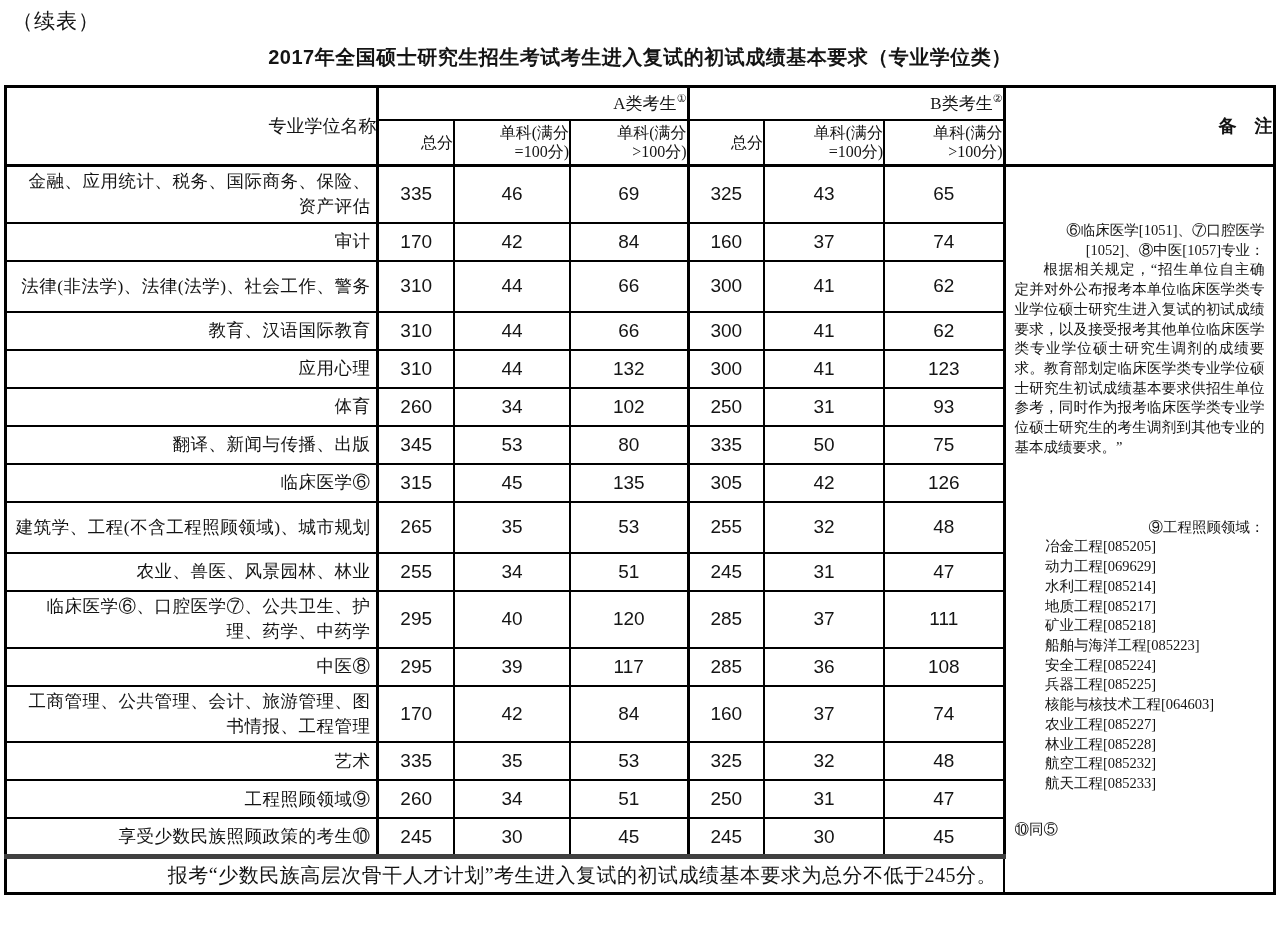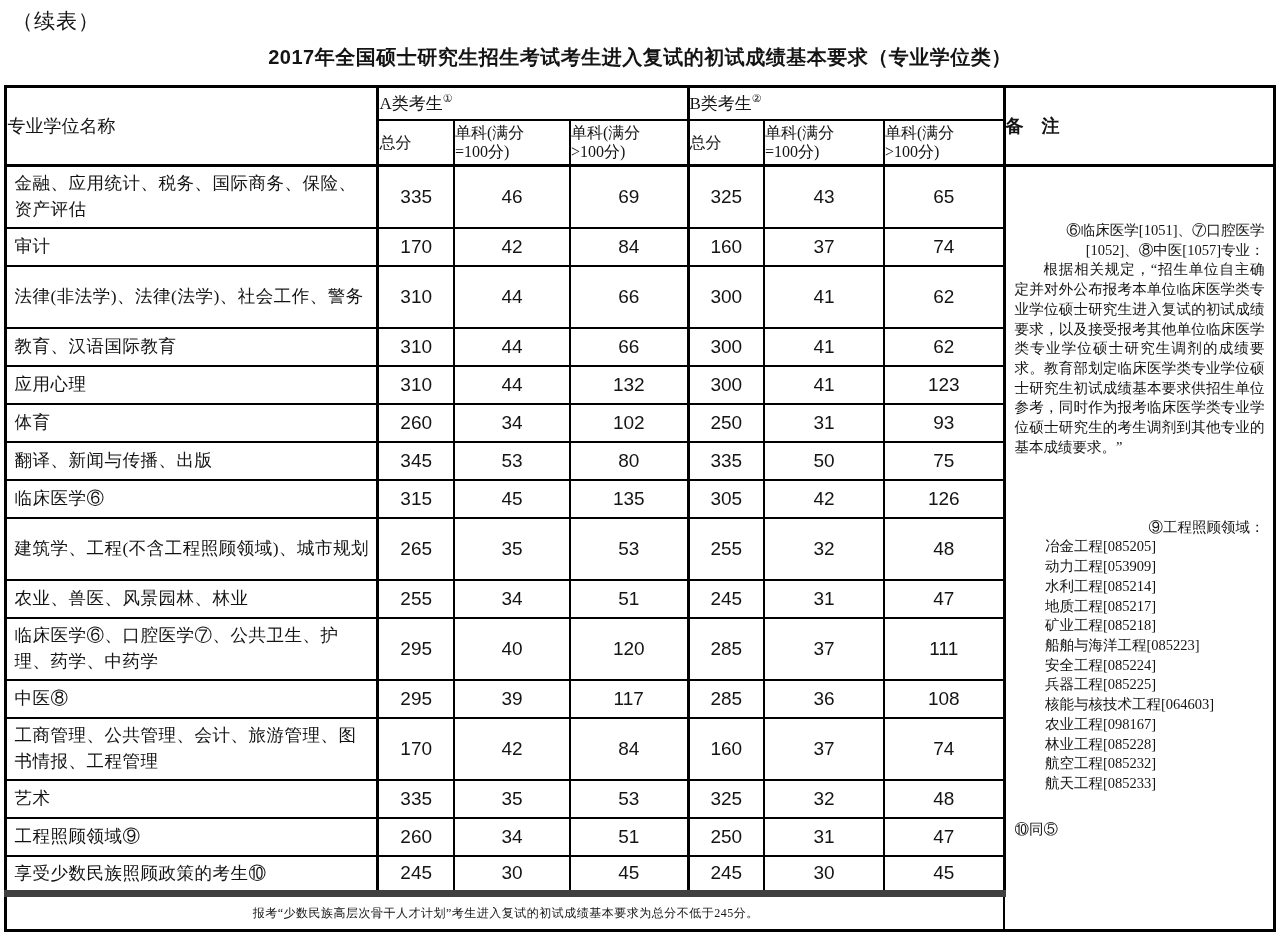--- a/index.html
+++ b/index.html
@@ -37,35 +37,35 @@
   }
   th, td {
     border: 2px solid #000;
     padding: 0;
     vertical-align: middle;
   }
   .thick-r { border-right-width: 3px !important; }
 
   thead th {
     font-weight: normal;
-    text-align: left;
+    text-align: right;
     font-size: 17px;
   }
   tr.head-top { height: 33px; }
   tr.head-sub { height: 46px; }
   tr.head-sub th { border-bottom-width: 3px; }
   th.specialty-head { font-size: 18px; border-bottom-width: 3px; }
   th.remark-head { font-size: 18px; border-bottom-width: 3px; font-weight: bold; }
   th.group-head sup { font-size: 11px; }
   th.sub-head { white-space: pre-line; font-size: 16px; line-height: 1.2; }
 
   tbody tr.body-row { height: 38px; }
-  tbody tr.body-row.tall { height: 62px; }
+  tbody tr.body-row.tall { height: 51px; }
   td.cell-name {
-    text-align: left;
+    text-align: right;
     font-size: 17.5px;
     line-height: 1.45;
     padding: 2px 6px 2px 7px;
     letter-spacing: 0.5px;
   }
   td.cell-num {
     text-align: center;
     font-family: "Liberation Sans", "DejaVu Sans", sans-serif;
     font-size: 19px;
   }
@@ -82,24 +82,24 @@
     text-indent: 2em;
     text-align: justify;
     font-family: Liberation Serif, serif;
   }
   .note-engineering { margin-top: 60px; }
   .note-items { padding-left: 2.1em; }
   .note-item { white-space: nowrap; }
   .note-same { margin-top: 26px; }
 
   tr.footer-row td {
-    border-top: 7px solid #404040;
+    border-top: 5px solid #404040;
     height: 37px;
-    font-size: 12px;
-    text-align: center;
+    font-size: 20px;
+    text-align: right;
     padding: 2px 6px 2px 7px;
     letter-spacing: 0.5px;
   }
 </style>
 </head>
 <body>
 
 <div class="page">
 
   <div class="continued">（续表）</div>
@@ -150,29 +150,29 @@
           <td class="cell-num">325</td>
           <td class="cell-num">43</td>
           <td class="cell-num thick-r">65</td>
           <td class="remark-cell" rowspan="17">
             <div class="remark-title">⑥临床医学[1051]、⑦口腔医学[1052]、⑧中医[1057]专业：</div>
             <p class="remark-body">根据相关规定，“招生单位自主确定并对外公布报考本单位临床医学类专业学位硕士研究生进入复试的初试成绩要求，以及接受报考其他单位临床医学类专业学位硕士研究生调剂的成绩要求。教育部划定临床医学类专业学位硕士研究生初试成绩基本要求供招生单位参考，同时作为报考临床医学类专业学位硕士研究生的考生调剂到其他专业的基本成绩要求。”</p>
             <div class="note-engineering">
               <div class="remark-title">⑨工程照顾领域：</div>
               <div class="note-items">
                 <div class="note-item">冶金工程[085205]</div>
-                <div class="note-item">动力工程[053909]</div>
+                <div class="note-item">动力工程[069629]</div>
                 <div class="note-item">水利工程[085214]</div>
                 <div class="note-item">地质工程[085217]</div>
                 <div class="note-item">矿业工程[085218]</div>
                 <div class="note-item">船舶与海洋工程[085223]</div>
                 <div class="note-item">安全工程[085224]</div>
                 <div class="note-item">兵器工程[085225]</div>
                 <div class="note-item">核能与核技术工程[064603]</div>
-                <div class="note-item">农业工程[098167]</div>
+                <div class="note-item">农业工程[085227]</div>
                 <div class="note-item">林业工程[085228]</div>
                 <div class="note-item">航空工程[085232]</div>
                 <div class="note-item">航天工程[085233]</div>
               </div>
             </div>
             <div class="note-same">⑩同⑤</div>
           </td>
         </tr>
         <tr class="body-row">
           <td class="cell-name thick-r">审计</td>

